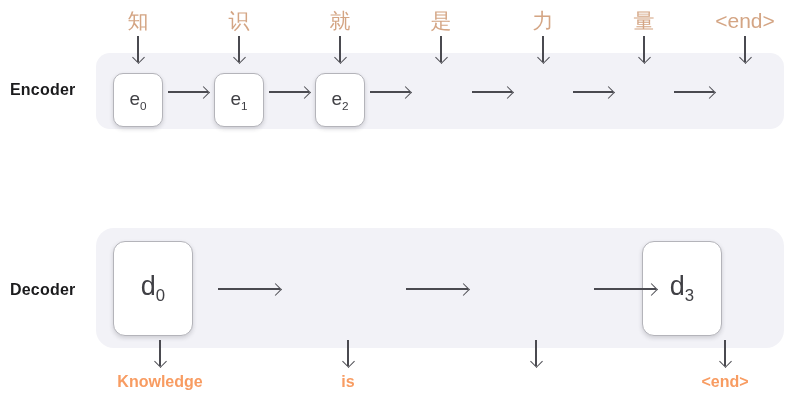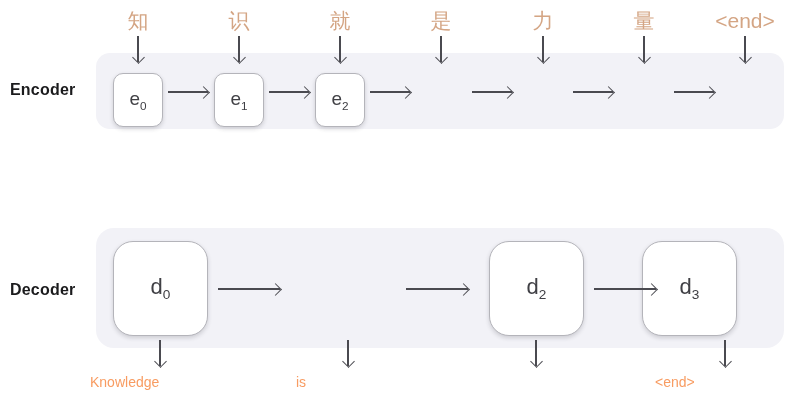--- a/index.html
+++ b/index.html
@@ -32,34 +32,34 @@
   .cell {
     position:absolute;
     background:var(--cell-bg,#ffffff);
     border:1px solid var(--cell-border,#b4b4ba);
     display:flex; align-items:center; justify-content:center;
     color:var(--cell-text,#404045);
     box-shadow:0 2px 4px rgba(40,40,50,.18);
     z-index:2;
   }
   .enc-cell { width:50px; height:54px; top:73px;  border-radius:10px; font-size:19px; }
-  .dec-cell { width:95px; height:95px; top:241px; border-radius:20px; font-size:22px; }
+  .dec-cell { width:80px; height:95px; top:241px; border-radius:12px; font-size:27px; }
   .cell sub { font-size:.62em; line-height:1; }
 
   .input-token {
     position:absolute; top:8px; width:100px;
     text-align:center;
     font-size:21px; line-height:26px;
     color:var(--input-token,#d4a584);
     z-index:4;
   }
   .output-token {
     position:absolute; top:370px; width:140px;
-    text-align:left;
-    font-size:14px; line-height:24px; font-weight:400;
+    text-align:center;
+    font-size:16px; line-height:24px; font-weight:700;
     color:var(--output-token,#f89c62);
     z-index:4;
   }
 
   
   .varrow {
     position:absolute; width:1.5px;
     background:var(--arrow,#4a4a50);
     z-index:3;
   }
@@ -125,33 +125,30 @@
   <div class="harrow" style="left:168px;top:91px;width:40px"></div>
   <div class="harrow" style="left:269px;top:91px;width:40px"></div>
   <div class="harrow" style="left:370px;top:91px;width:40px"></div>
   <div class="harrow" style="left:472px;top:91px;width:40px"></div>
   <div class="harrow" style="left:573px;top:91px;width:40px"></div>
   <div class="harrow" style="left:674px;top:91px;width:40px"></div>
 
   <div class="cell dec-cell" style="left:113px">
       <span><span>d</span><sub>0</sub></span>
     </div>
-  <div class="cell dec-cell" style="left:489px">
-      <span><span>d</span><sub>2</sub></span>
-    </div>
   <div class="cell dec-cell" style="left:642px">
       <span><span>d</span><sub>3</sub></span>
     </div>
 
   <div class="harrow" style="left:218px;top:288px;width:62px"></div>
   <div class="harrow" style="left:406px;top:288px;width:62px"></div>
   <div class="harrow" style="left:594px;top:288px;width:62px"></div>
 
   <div class="varrow" style="left:159px;top:340px;height:26px"></div>
   <div class="varrow" style="left:347px;top:340px;height:26px"></div>
   <div class="varrow" style="left:535px;top:340px;height:26px"></div>
   <div class="varrow" style="left:724px;top:340px;height:26px"></div>
 
   <div class="output-token" style="left:90px">Knowledge</div>
-  <div class="output-token" style="left:296px">is</div>
+  <div class="output-token" style="left:278px">is</div>
   <div class="output-token" style="left:655px">&lt;end&gt;</div>
 
 </div>
 
 </body></html>

